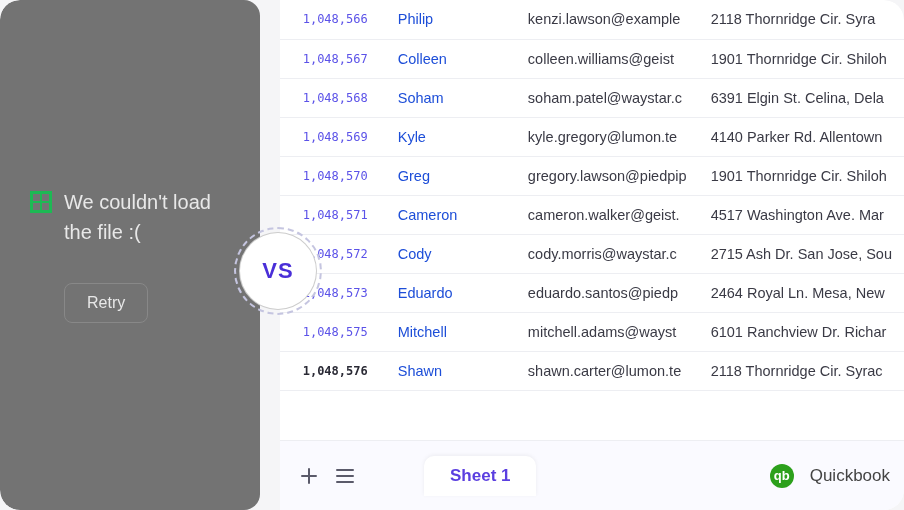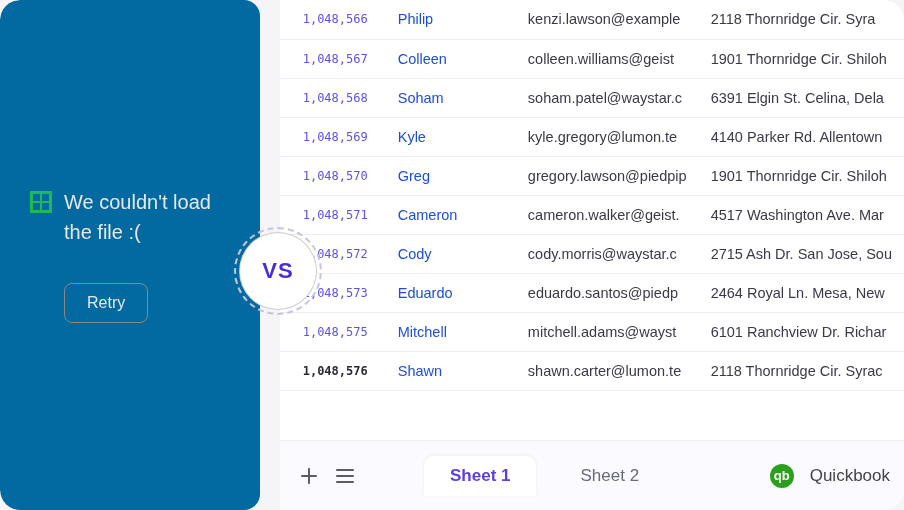--- a/index.html
+++ b/index.html
@@ -14,21 +14,21 @@
     }
     .container {
       display: flex;
       width: 100%;
       height: 100%;
       border-radius: 20px;
       overflow: hidden;
     }
     .left-panel {
       width: 260px;
-      background: #0369a1;
+      background: #737373;
       color: #fff;
       padding: 40px 30px;
       display: flex;
       flex-direction: column;
       justify-content: center;
       border-radius: 16px;
       margin: 0;
       position: relative;
       z-index: 1;
     }
@@ -263,21 +263,20 @@
             <path d="M9 2v14M2 9h14" stroke="#5a5a6a" stroke-width="2" stroke-linecap="round"></path>
           </svg>
       </div>
       <div class="icon-btn">
         <svg width="18" height="14" viewBox="0 0 18 14">
             <path d="M1 1h16M1 7h16M1 13h16" stroke="#5a5a6a" stroke-width="2" stroke-linecap="round"></path>
           </svg>
       </div>
       <div class="tabspacer"></div>
       <div class="tab active">Sheet 1</div>
-      <div class="tab">Sheet 2</div>
       <div class="qb-tab">
         <div class="qb-icon">qb</div>
         <span>Quickbook</span>
       </div>
     </div>
   </div>
 </div>
 
 <div class="vs-badge">
   <span class="vs-text">VS</span>

